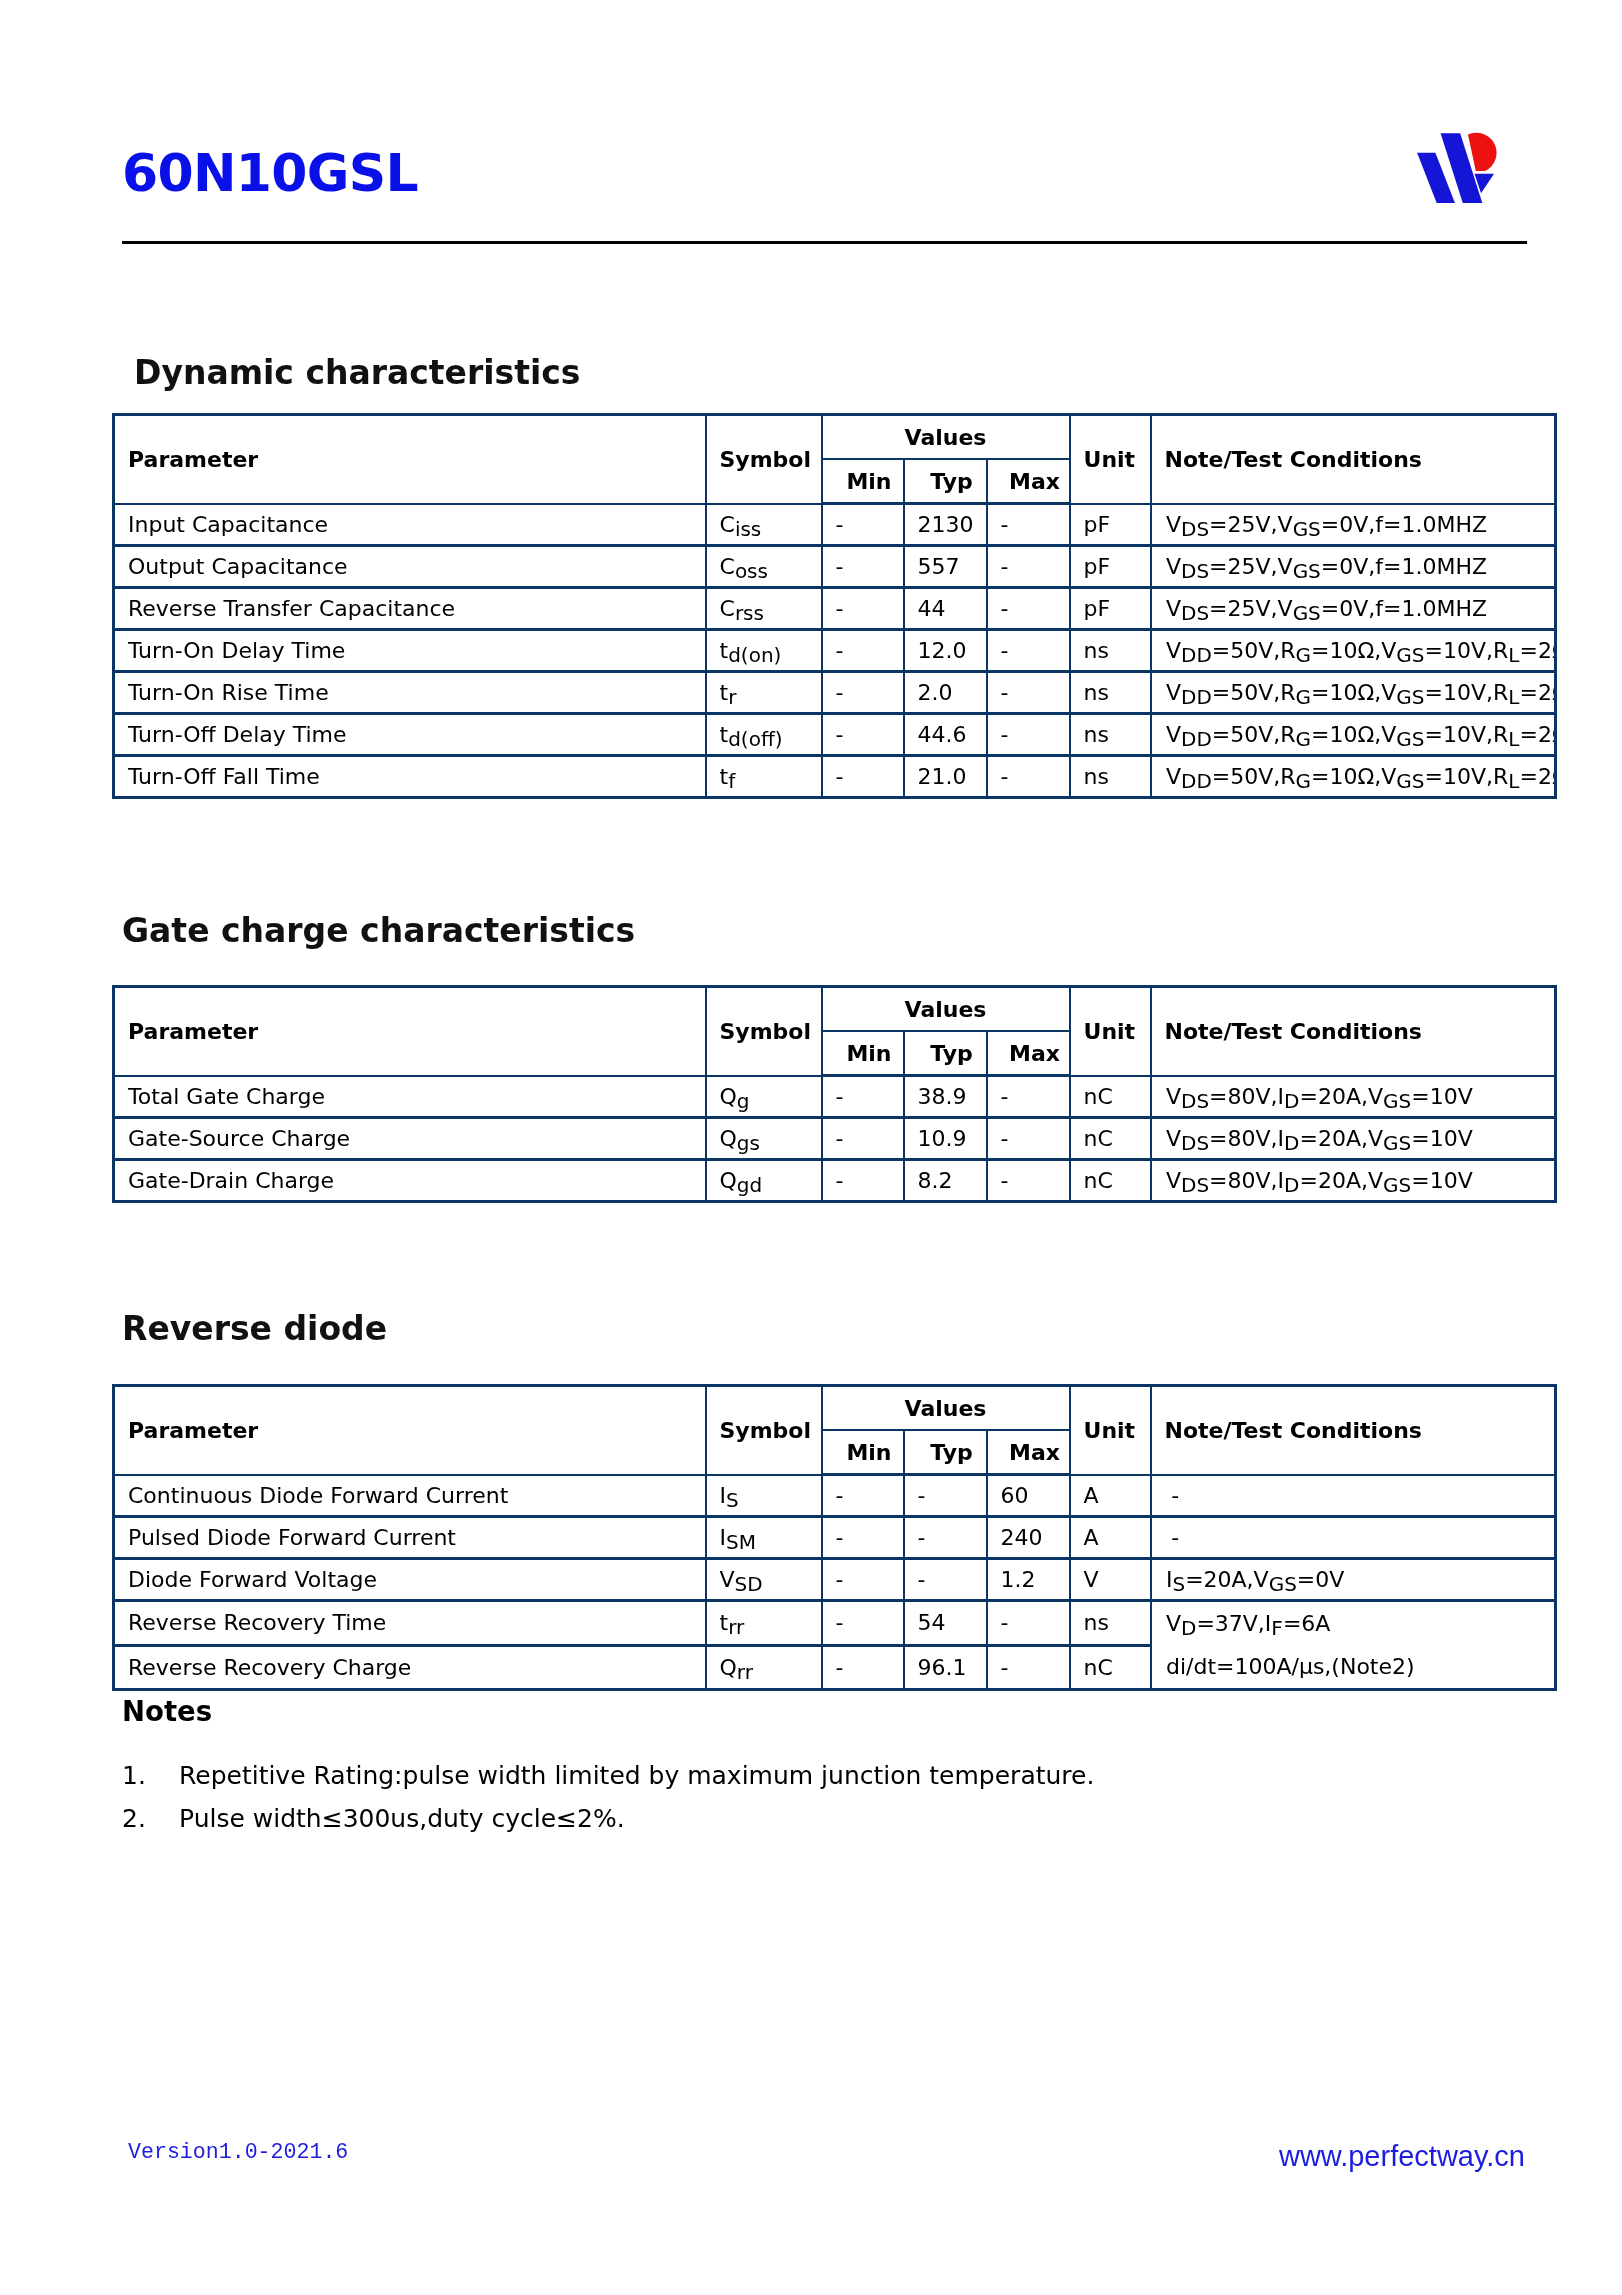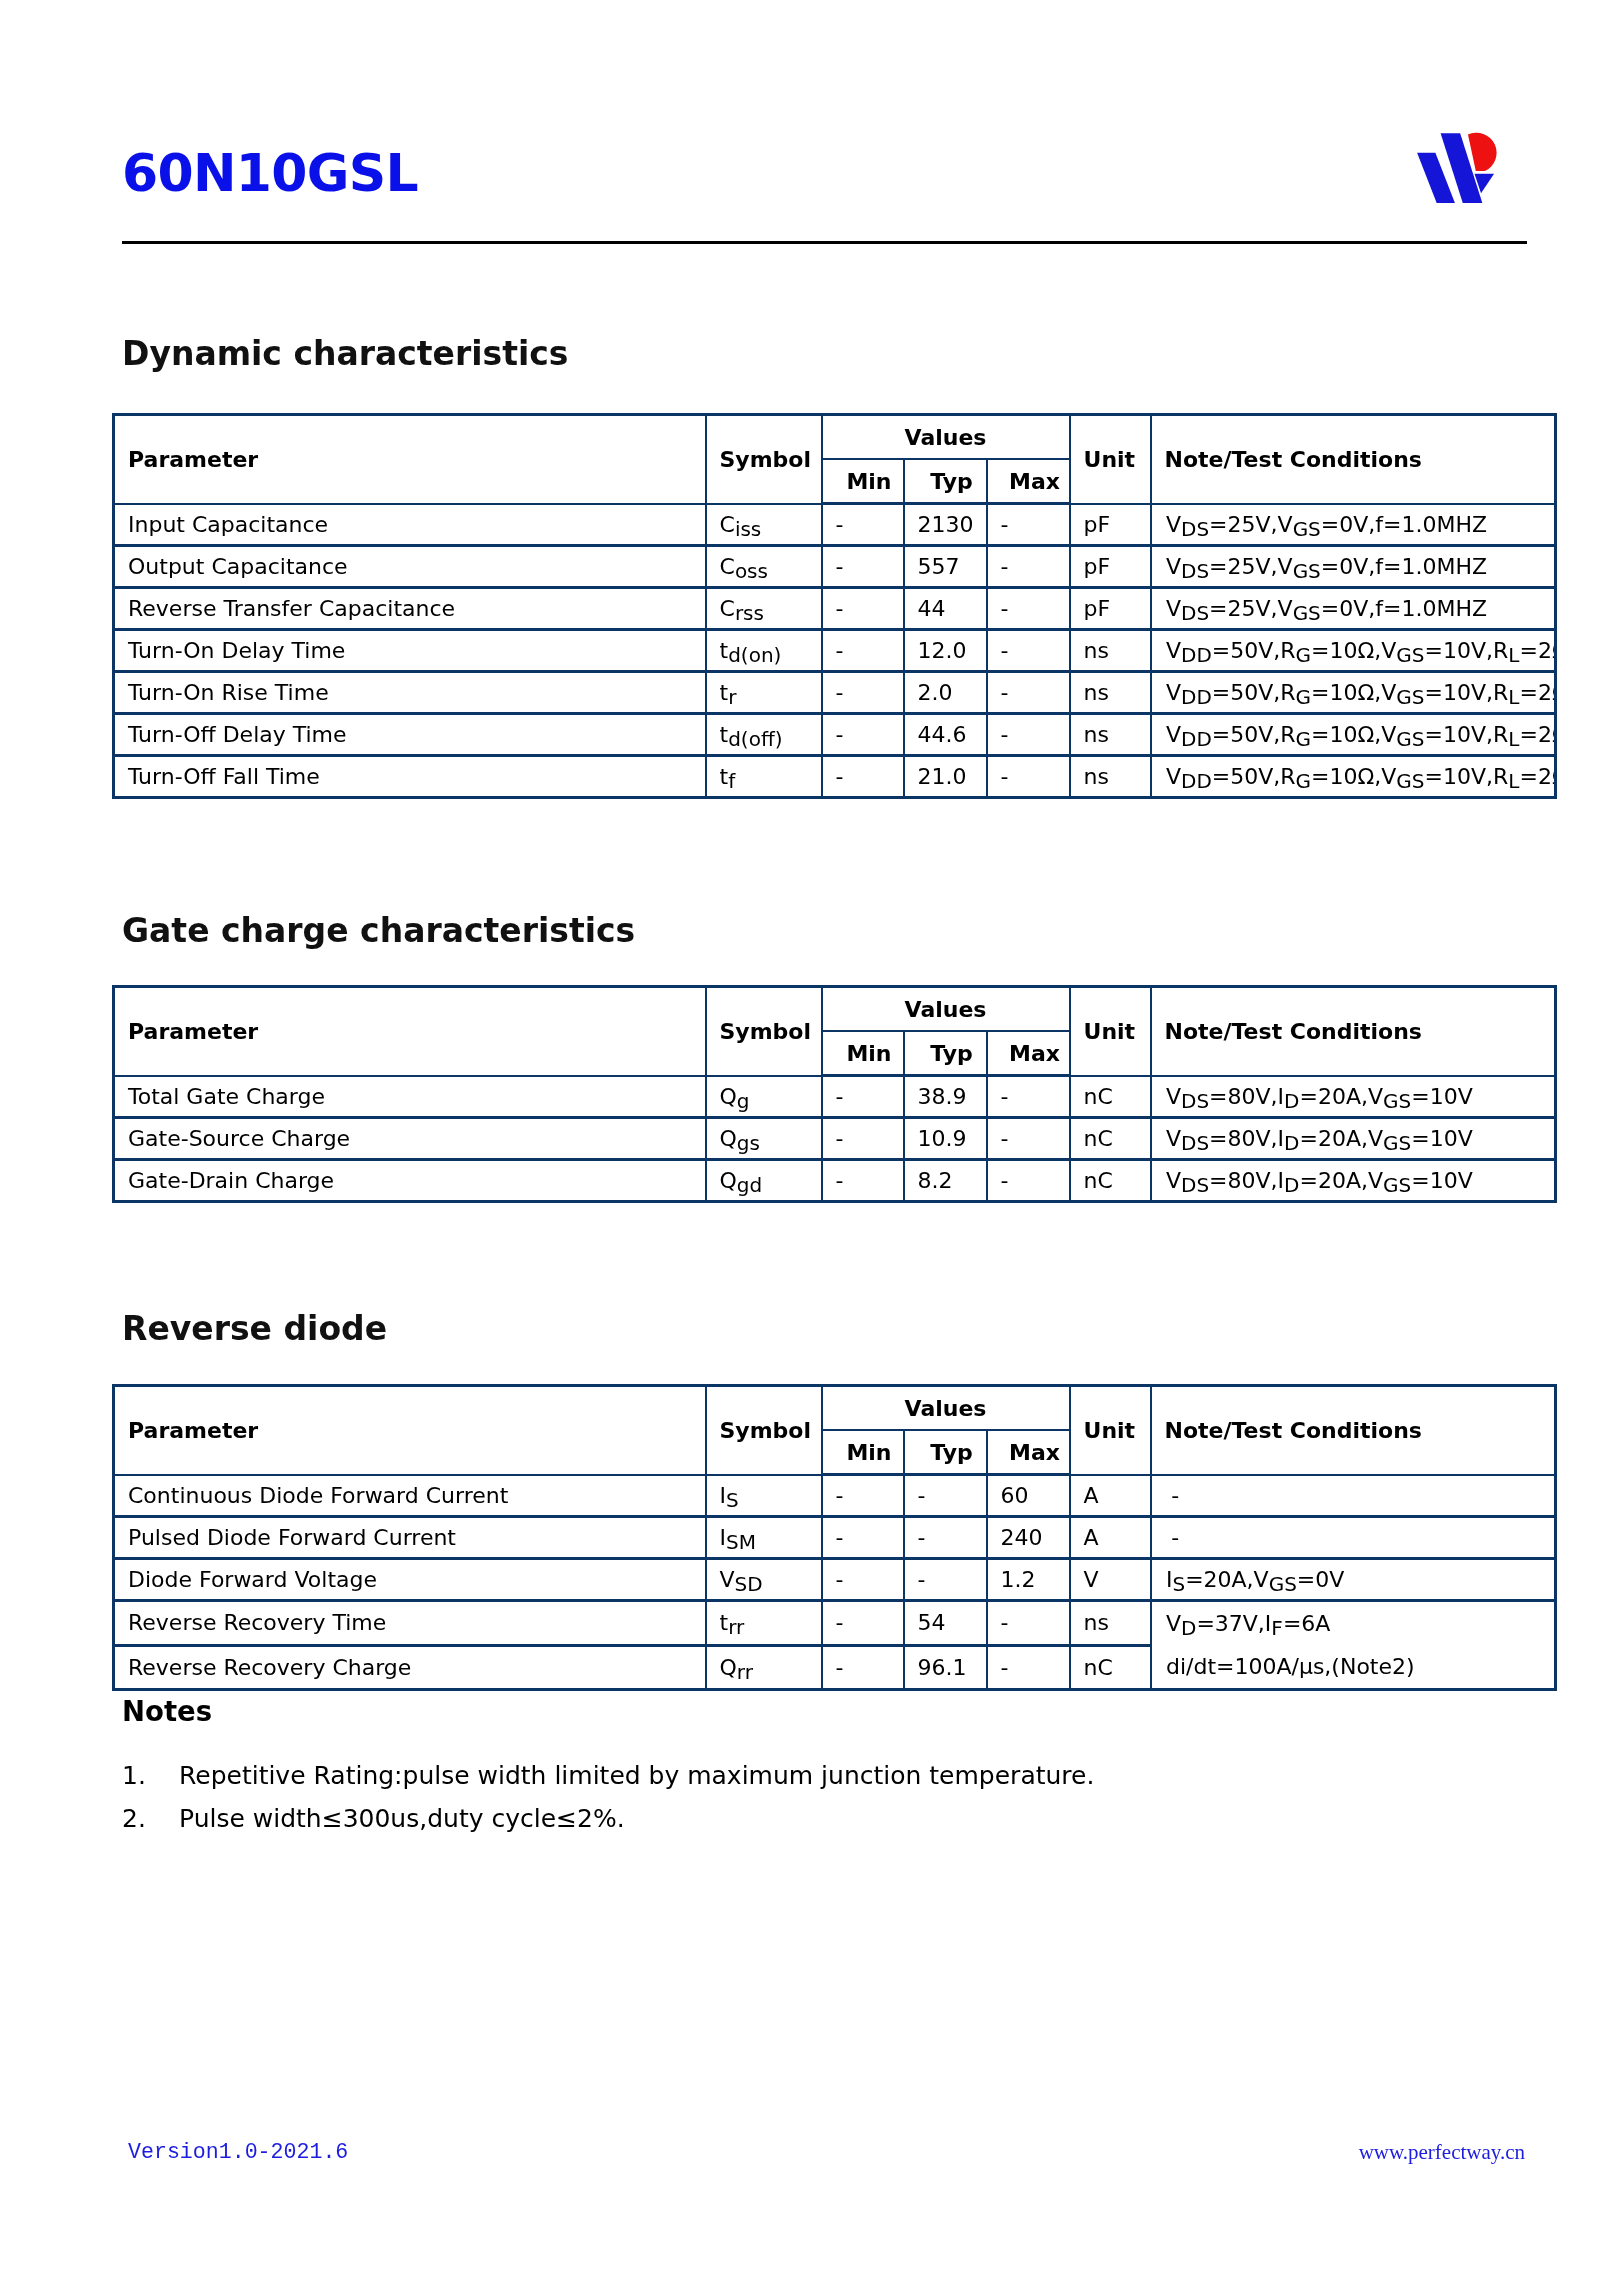--- a/index.html
+++ b/index.html
@@ -33,38 +33,38 @@
   sub { font-size: 20px; vertical-align: -3.9px; line-height: 0; }
 
   .notes-title { position: absolute; left: 122px; top: 1692px; margin: 0; font-weight: bold;
                  font-size: 27.5px; line-height: 39px; }
   .notes-list { position: absolute; left: 122px; top: 1754px; margin: 0; padding: 0; list-style: none; }
   .notes-list li { font-size: 25px; line-height: 43px; display: flex; }
   .notes-list .num { width: 57px; }
 
   .footer-left { position: absolute; left: 128px; top: 2140px; font-family: Liberation Mono, monospace;
                  font-size: 21.6px; color: #1d1de0; }
-  .footer-right { position: absolute; right: 98px; top: 2140px; font-family: Liberation Serif, serif;
-                  font-size: 21px; color: #1d1de0; }
+  .footer-right { position: absolute; right: 98px; top: 2140px; font-family: Liberation Sans, sans-serif;
+                  font-size: 29px; color: #1d1de0; }
 </style>
 </head>
 <body>
 
 <h1 class="doc-title">60N10GSL</h1>
 <div class="logo">
   <svg width="85" height="75" viewBox="0 0 130 115">
     <polygon points="0,38 28,38 58,115 30,115" fill="#1515d8"></polygon>
     <polygon points="36,8 66,8 100,115 70,115" fill="#1515d8"></polygon>
     <path d="M78,10 A30,30 0 0 1 104,66 L90,66 Z" fill="#ee1111"></path>
     <polygon points="88,70 118,70 98,100" fill="#1515d8"></polygon>
   </svg>
 </div>
 <div class="header-rule"></div>
 
-<h2 class="section-title" style="top:334px;">Dynamic characteristics</h2>
+<h2 class="section-title" style="top:353px;margin-left:12px;">Dynamic characteristics</h2>
 <table class="spec" style="top:413px;">
   <colgroup>
     <col style="width:592px">
       <col style="width:116px">
       <col style="width:82px">
       <col style="width:83px">
       <col style="width:83px">
       <col style="width:81px">
       <col>
   </colgroup>

